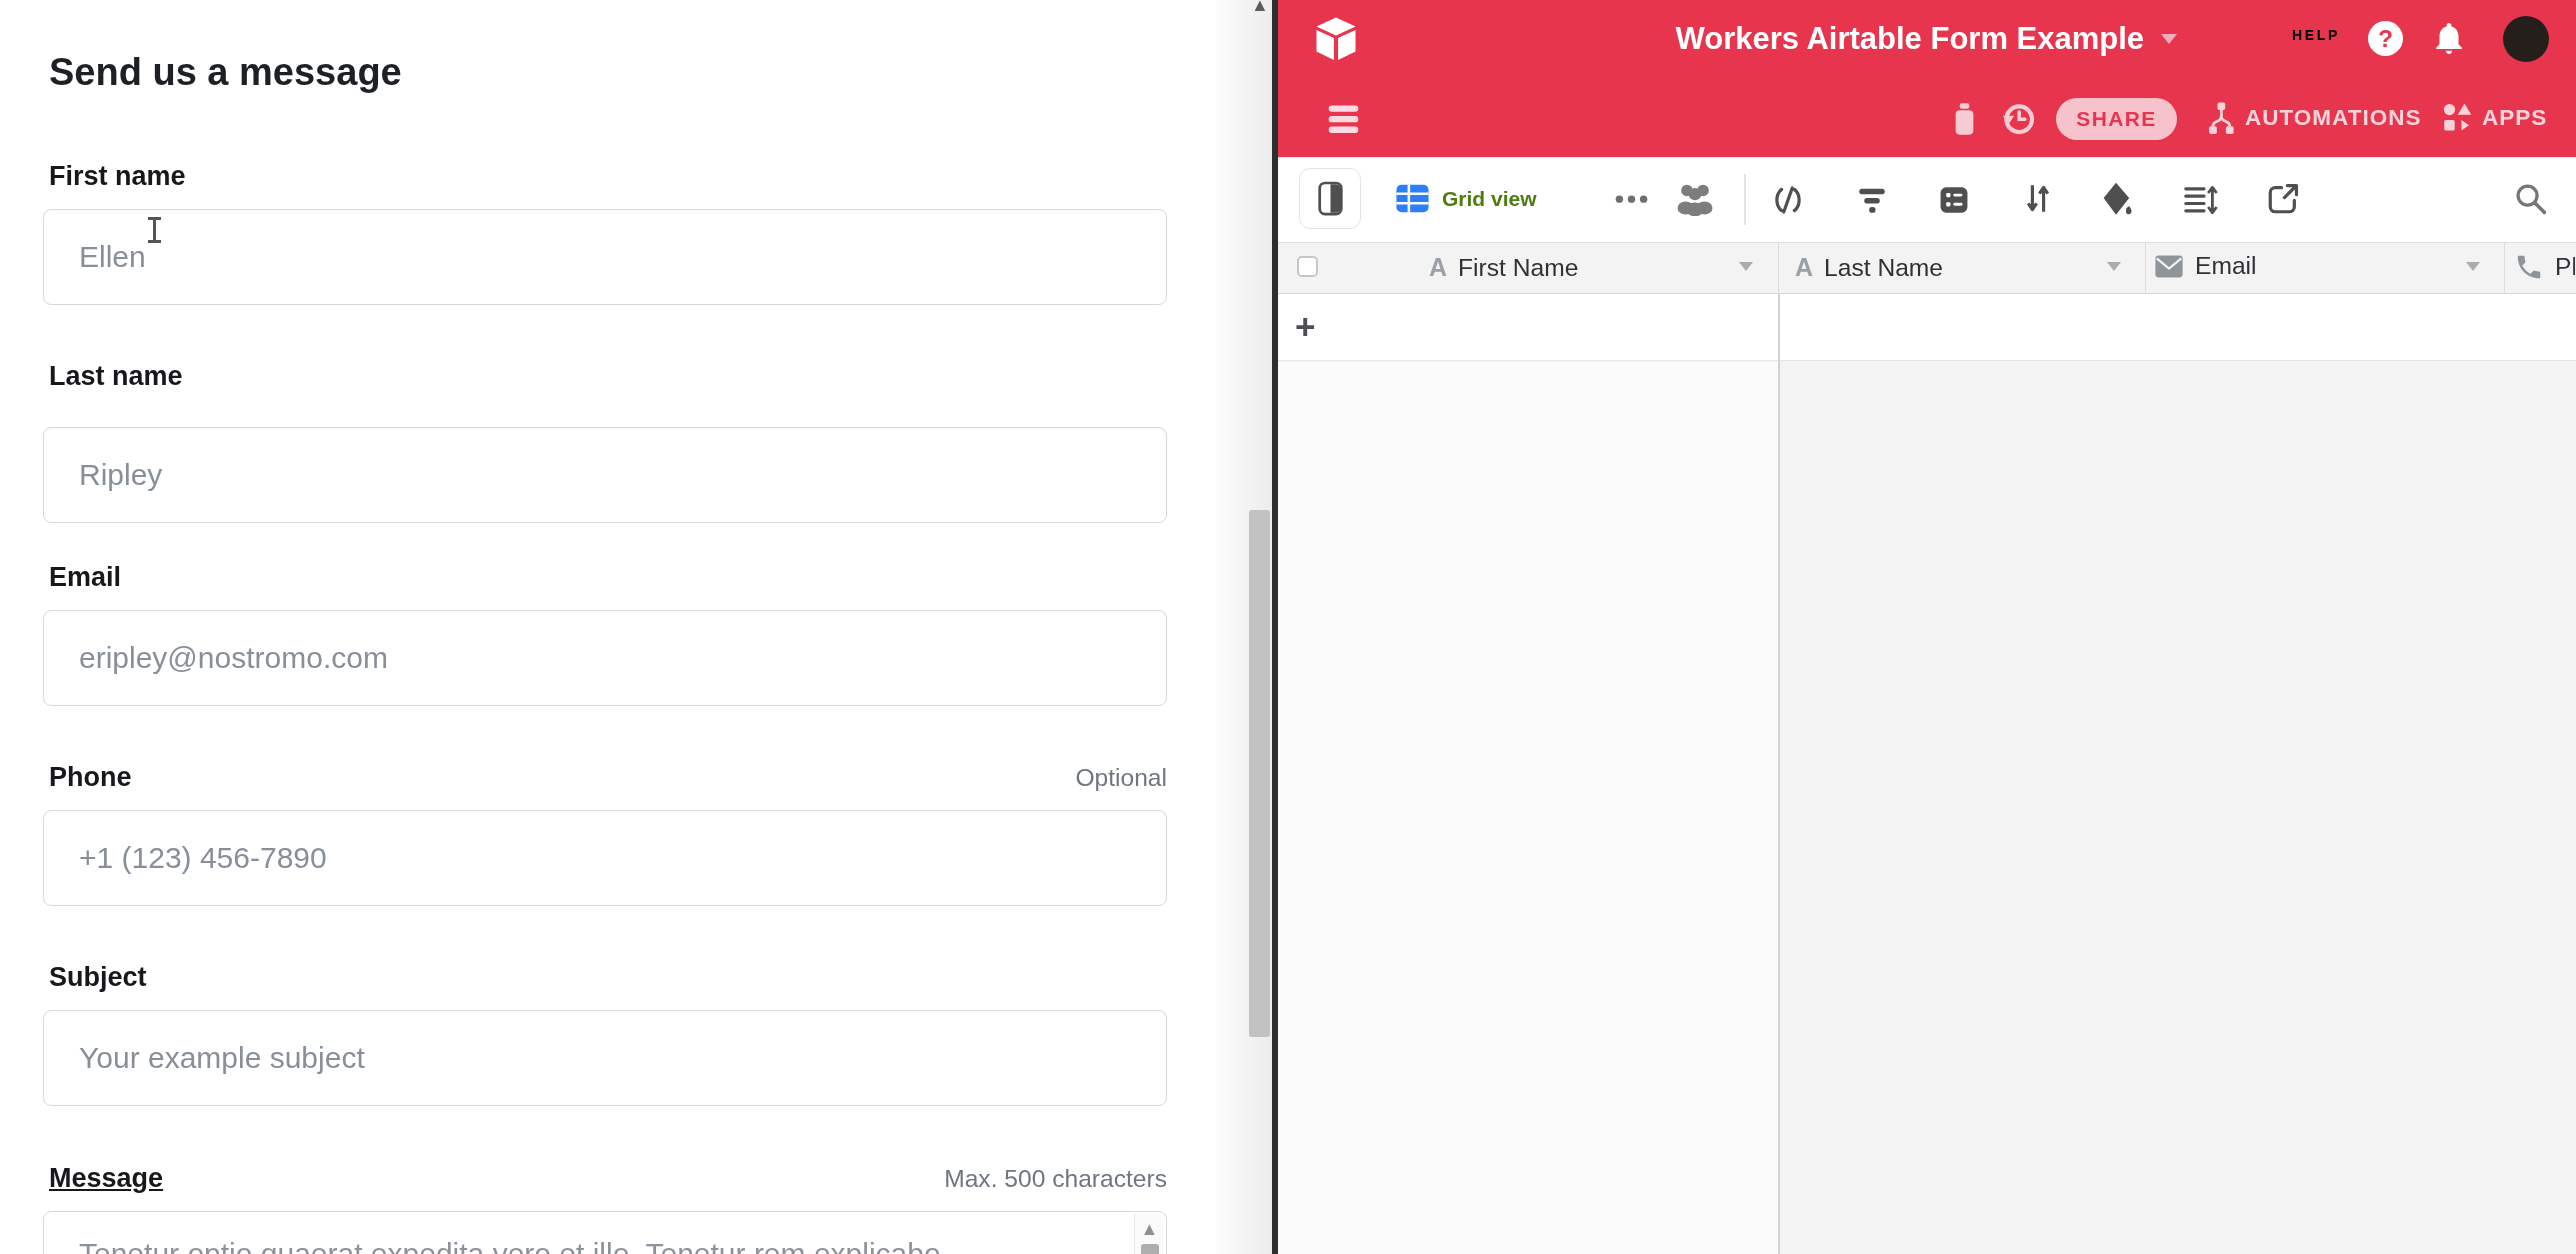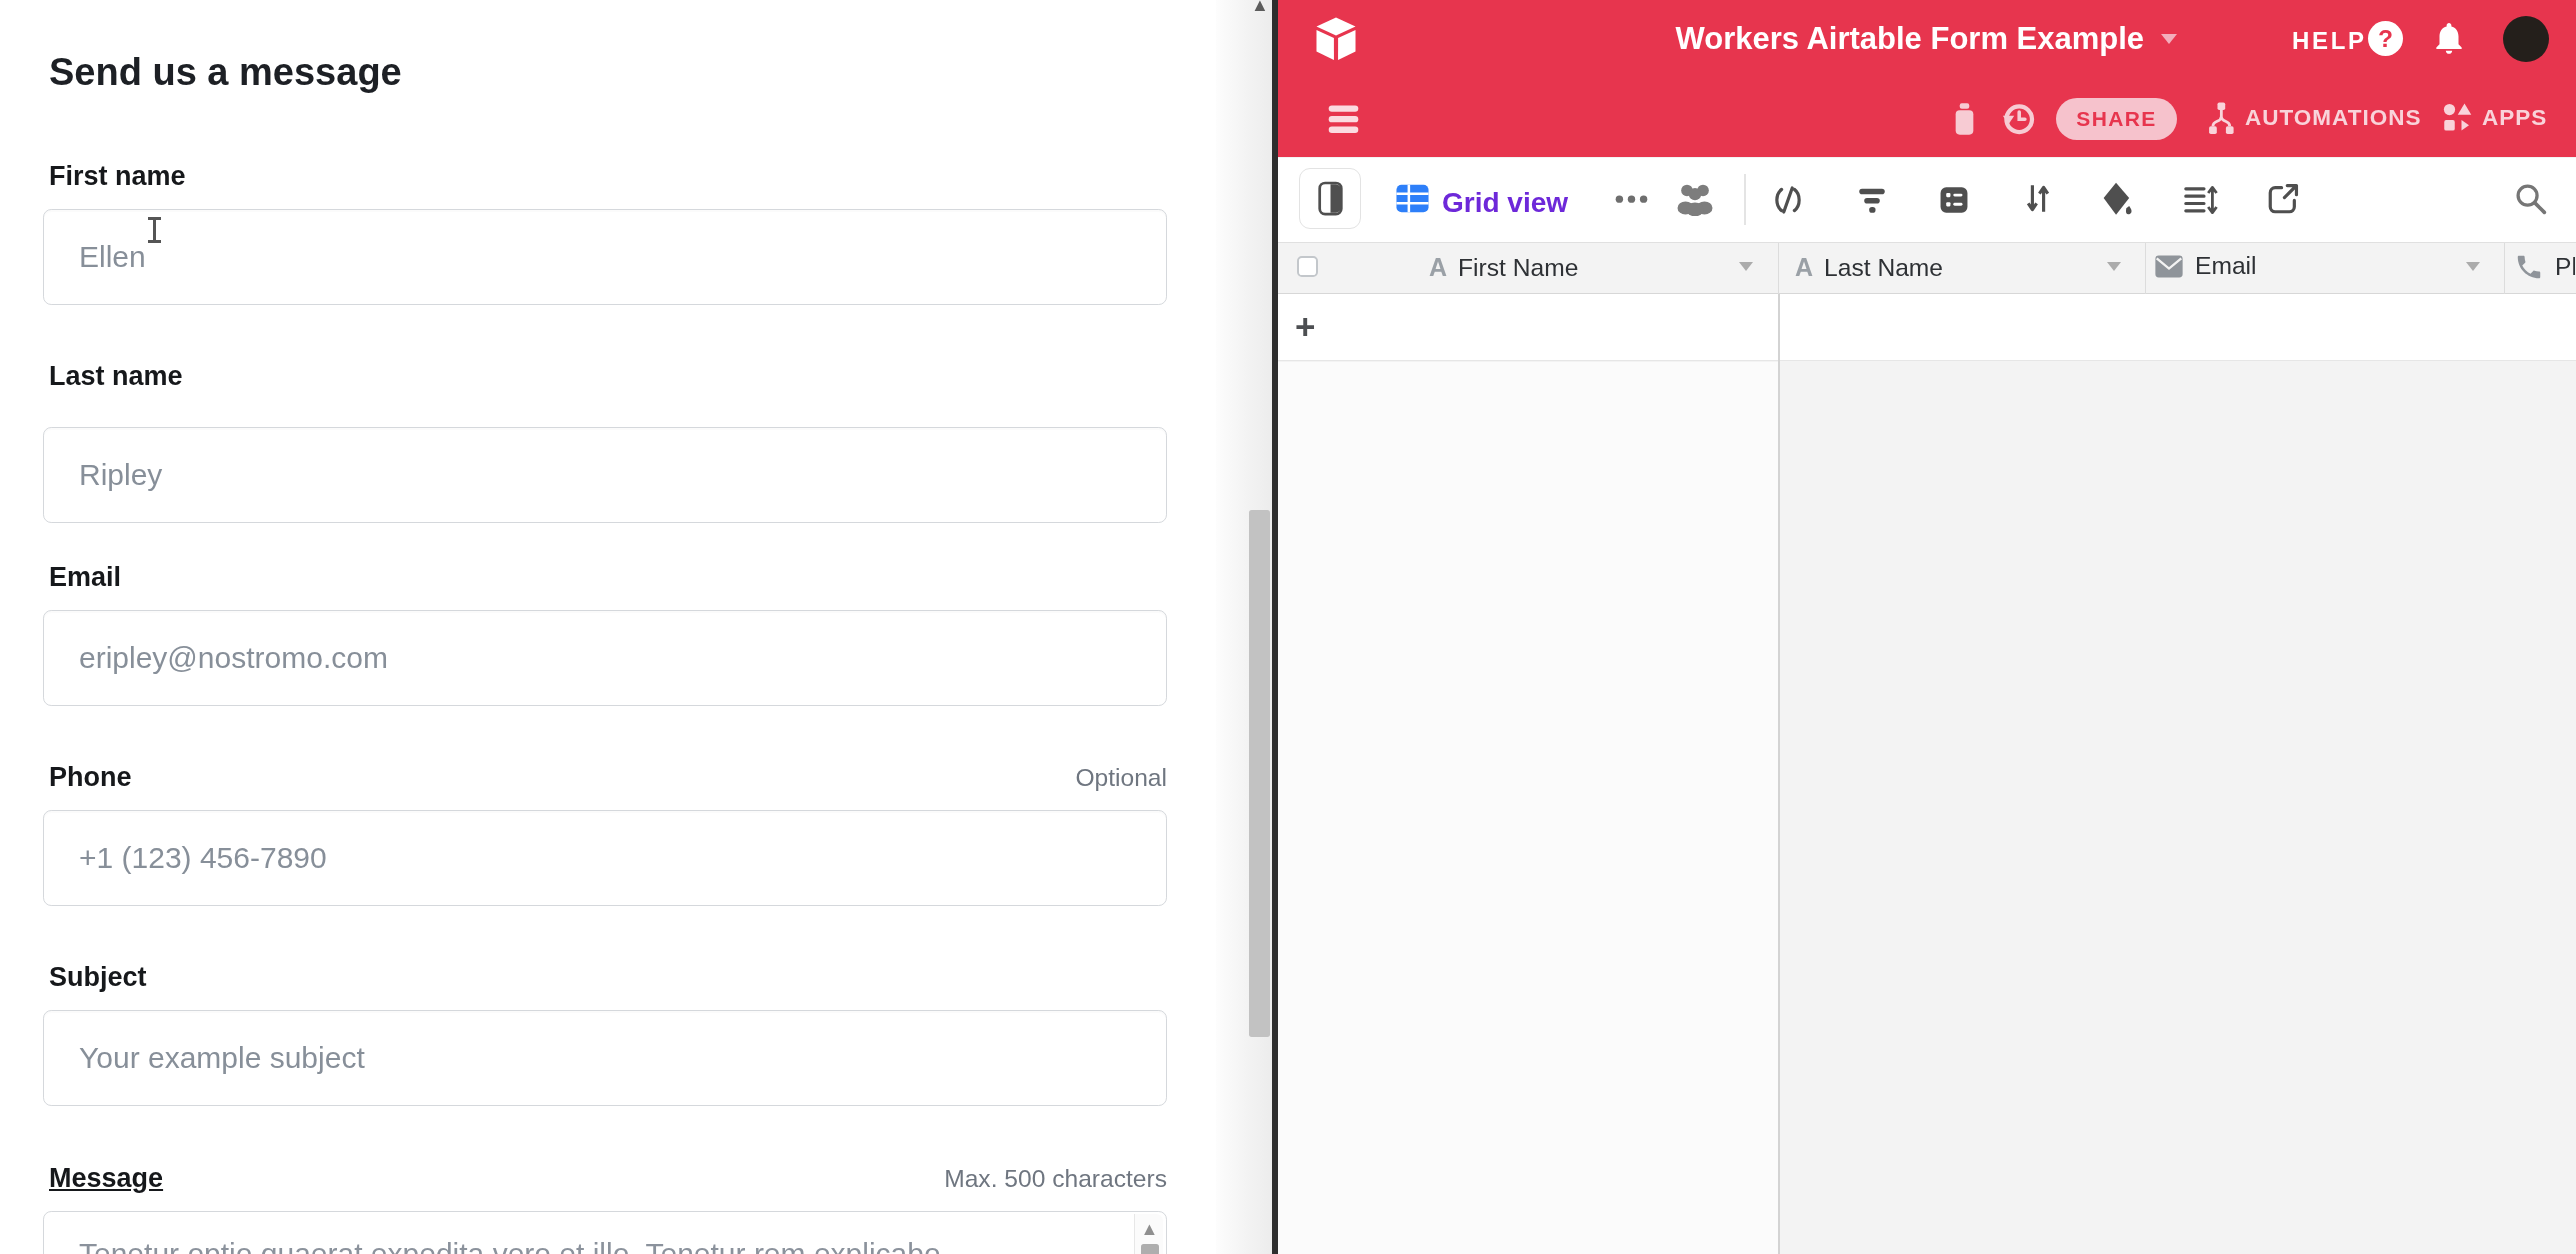--- a/index.html
+++ b/index.html
@@ -35,39 +35,39 @@
   
   .gutter{left:1216px;top:0;width:57px;height:1255px;background:linear-gradient(90deg,#fdfdfd 0%,#f3f3f3 55%,#ececec 100%);}
   .page-thumb{left:1249px;top:510px;width:21px;height:527px;background:#c2c2c2;border-radius:2.7px;}
   .gutter-arrow{left:1251px;top:-5.5px;color:#5c5c5c;font-size:18px;}
   .pane-border{left:1272px;top:0;width:6.1px;height:1255px;background:#2e2e2e;}
 
   
   .at-pane{left:1278px;top:0;width:1298px;height:1045px;background:#f3f3f3;}
   .at-topbar{left:0;top:0;width:1298px;height:79px;background:#e7354e;}
   .at-title{font-size:31px;font-weight:700;color:#ffffff;white-space:nowrap;}
-  .at-help{font-size:24px;font-weight:700;color:#ffffff;letter-spacing:2.7px;}
+  .at-help{font-size:14px;font-weight:700;color:#000000;letter-spacing:2.7px;}
   .help-circle{width:35px;height:35px;border-radius:50%;background:#ffffff;color:#e7354e;
                font-size:24.6px;font-weight:700;display:flex;align-items:center;justify-content:center;}
   .avatar{width:46px;height:46px;border-radius:50%;
           background:radial-gradient(circle at 38% 42%, #7a6753 0%, #57493c 34%, #2e2a26 68%, #15130ف 100%);
           background-color:#241f1b;}
 
   .at-tabbar{left:0;top:79px;width:1298px;height:78px;background:#e7354e;}
   .at-tab{left:126px;top:9.6px;width:470px;height:69px;background:#ffffff;border-radius:6.8px 6.8px 0 0;}
   .at-tab-label{font-size:25px;font-weight:700;color:#3a3d42;}
   .share-pill{left:778px;top:19px;width:121px;height:42px;background:#f6c2cc;border-radius:21px;
               display:flex;align-items:center;justify-content:center;}
   .share-label{font-size:21px;font-weight:700;color:#e7354e;letter-spacing:1.4px;}
   .pink-label{font-size:22.5px;font-weight:700;color:#f9d3da;letter-spacing:1px;}
 
   .at-toolbar{left:0;top:158px;width:1298px;height:84px;background:#ffffff;}
   .toggle-btn{left:21px;top:10.2px;width:62px;height:61px;background:#fff;border:1.4px solid #e3e3e3;border-radius:11px;
               display:flex;align-items:center;justify-content:center;}
-  .gridview-label{font-size:28px;font-weight:700;color:#6d28d9;}
+  .gridview-label{font-size:21px;font-weight:700;color:#4d7c0f;}
   .tb-divider{width:2px;height:51px;background:#e4e4e4;}
 
   .at-header{left:0;top:242px;width:1298px;height:52px;background:#f3f3f3;
              border-top:0.7px solid #e0e0e0;border-bottom:1.4px solid #d7d7d7;}
   .col-line{position:absolute;top:0;width:1.4px;height:51px;background:#dcdcdc;}
   .hdr-A{font-size:25px;font-weight:700;color:#9aa0a6;}
   .hdr-name{font-size:24.6px;color:#2e3135;white-space:nowrap;}
   .checkbox{width:21px;height:21px;border:2px solid #c3c7cb;border-radius:4.8px;background:#fff;}
   .caret{width:0;height:0;border-left:7.5px solid transparent;border-right:7.5px solid transparent;border-top:9px solid #ababab;}
   .caret.pink{border-top-color:#f3aebc;border-left-width:8.2px;border-right-width:8.2px;border-top-width:10.2px;}

